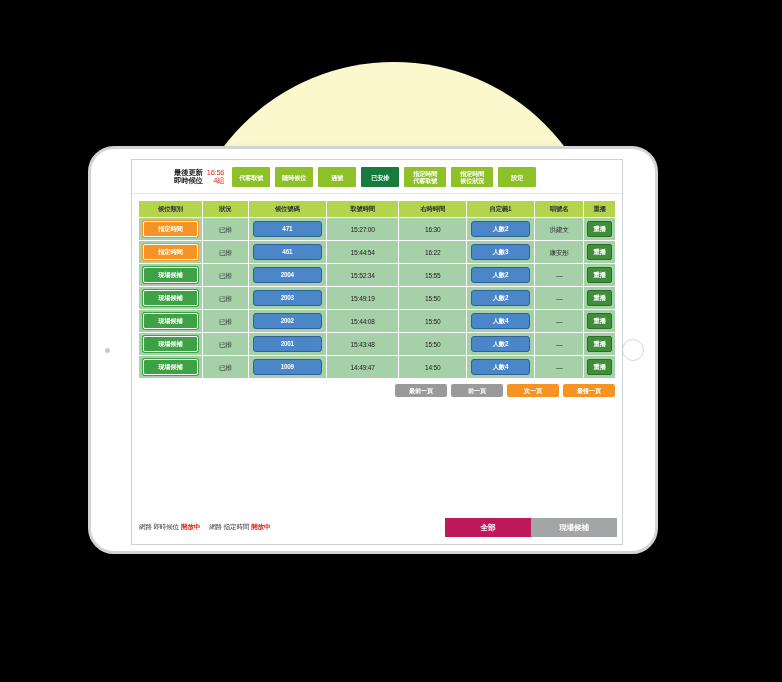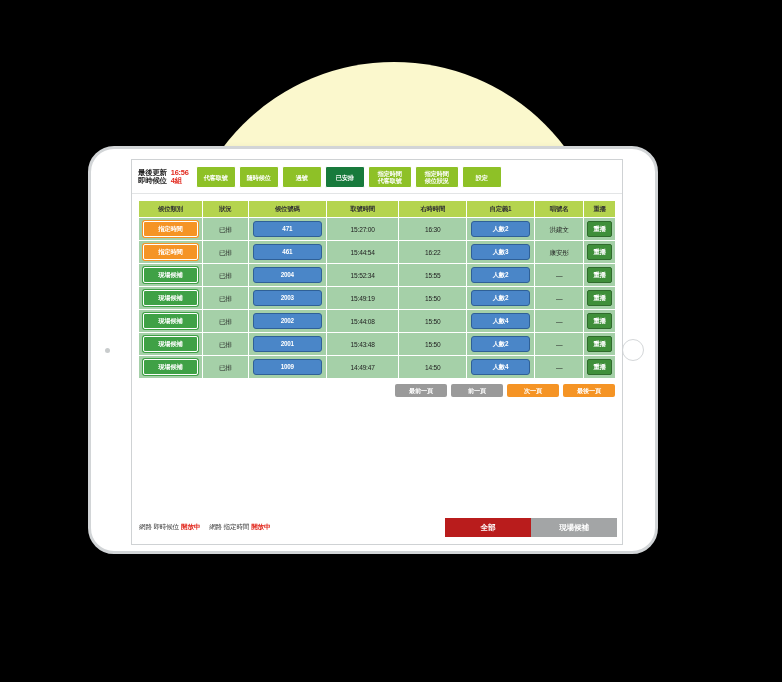--- a/index.html
+++ b/index.html
@@ -100,28 +100,30 @@
     margin-right: 7px;
     flex: 0 0 auto;
   }
   .status-labels {
     font-size: 7.4px;
     line-height: 8.4px;
     color: #222222;
     font-weight: bold;
     letter-spacing: -0.2px;
     white-space: nowrap;
+    margin-left: 36px;
   }
   .status-values {
     font-size: 7.4px;
     line-height: 8.4px;
     color: #e2281d;
-    font-weight: bold;
+    font-weight: normal;
     letter-spacing: -0.2px;
     white-space: nowrap;
+    text-align: right;
   }
 
   .tabs {
     display: flex;
     gap: 3px;
     align-items: stretch;
     flex: 1 1 auto;
   }
   .tab {
     background: #8ec127;
@@ -281,21 +283,21 @@
     font-size: 7.6px;
     line-height: 9px;
     color: #ffffff;
     font-weight: bold;
     padding: 5px 0;
     width: 86px;
     text-align: center;
     cursor: pointer;
     letter-spacing: -0.2px;
   }
-  .filter-btn.active { background: #b91c1c; }
+  .filter-btn.active { background: #be185d; }
   .filter-btn.inactive { background: #a3a5a6; }
 </style>
 </head>
 <body>
 
 <div id="stage">
 
   <div class="bg-circle"></div>
 
   <div class="tablet">

